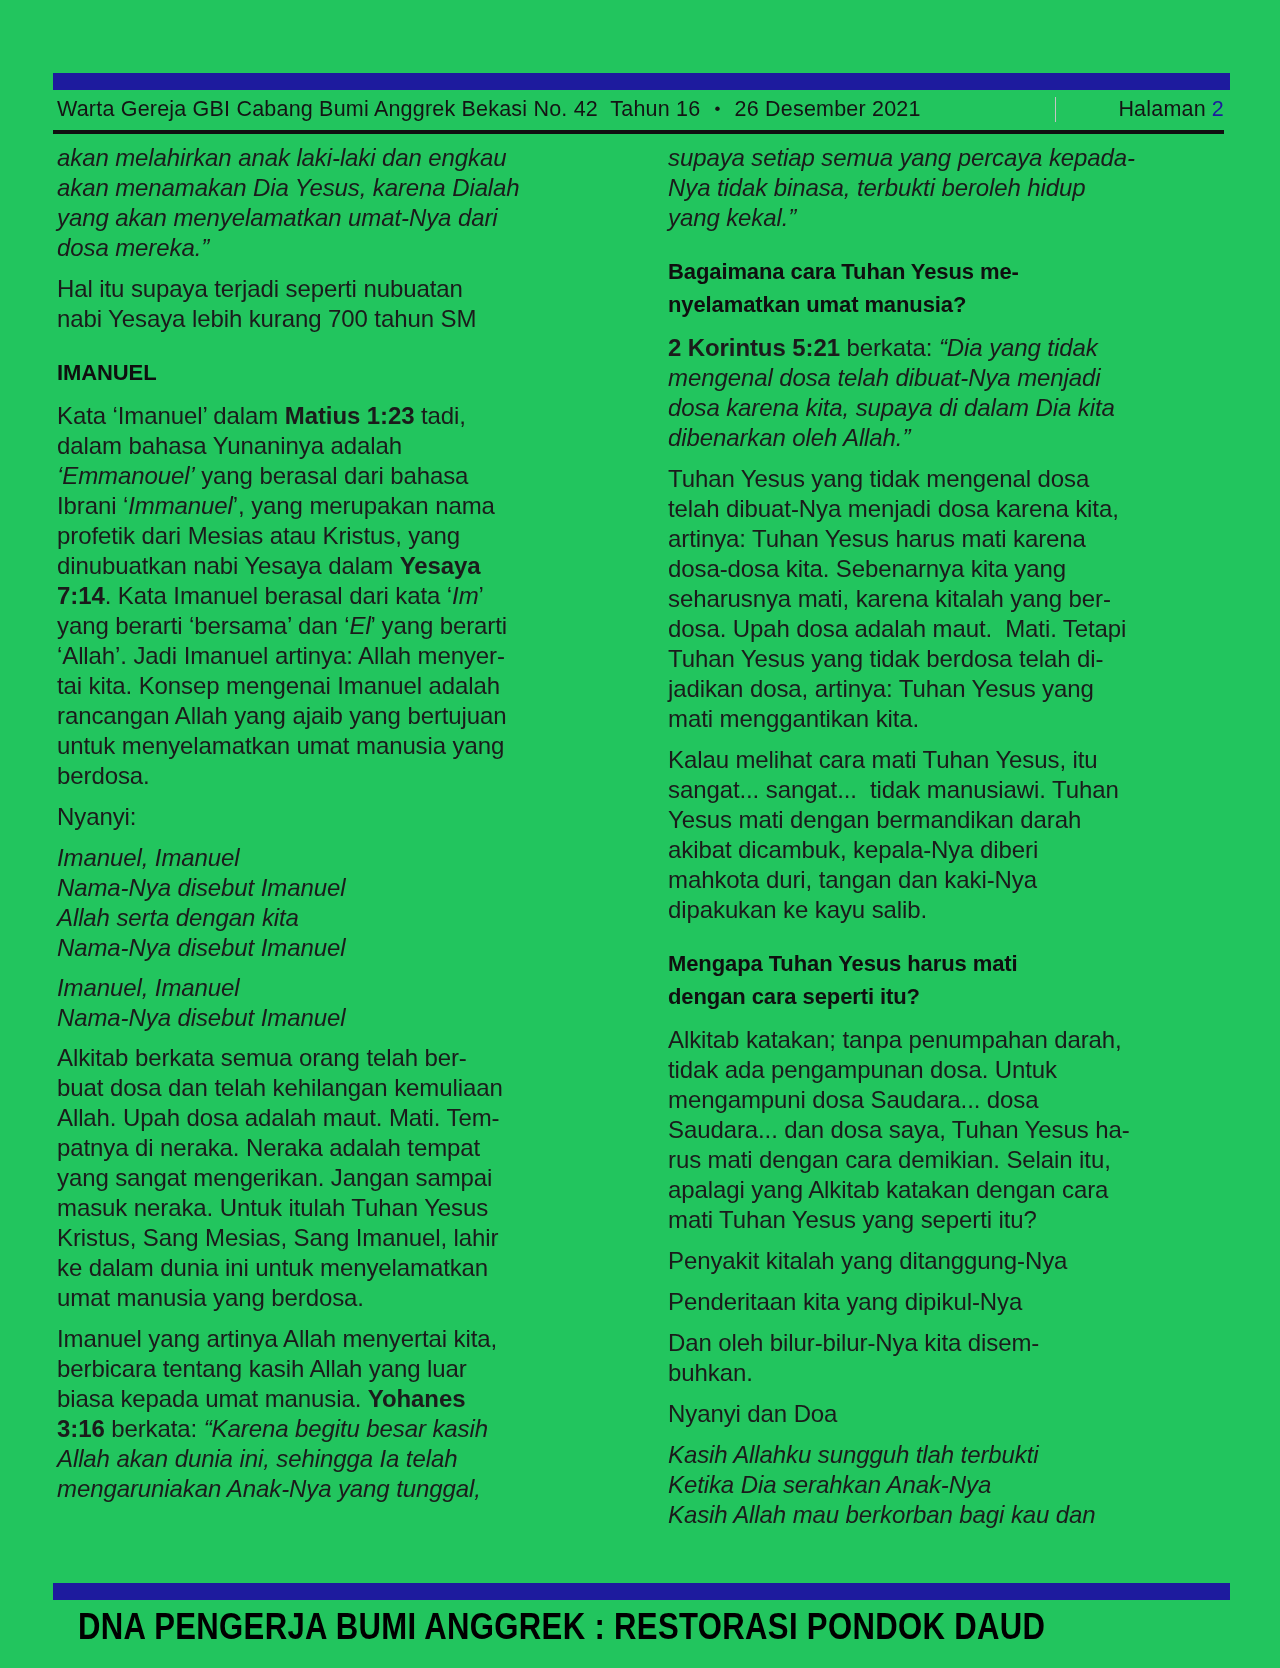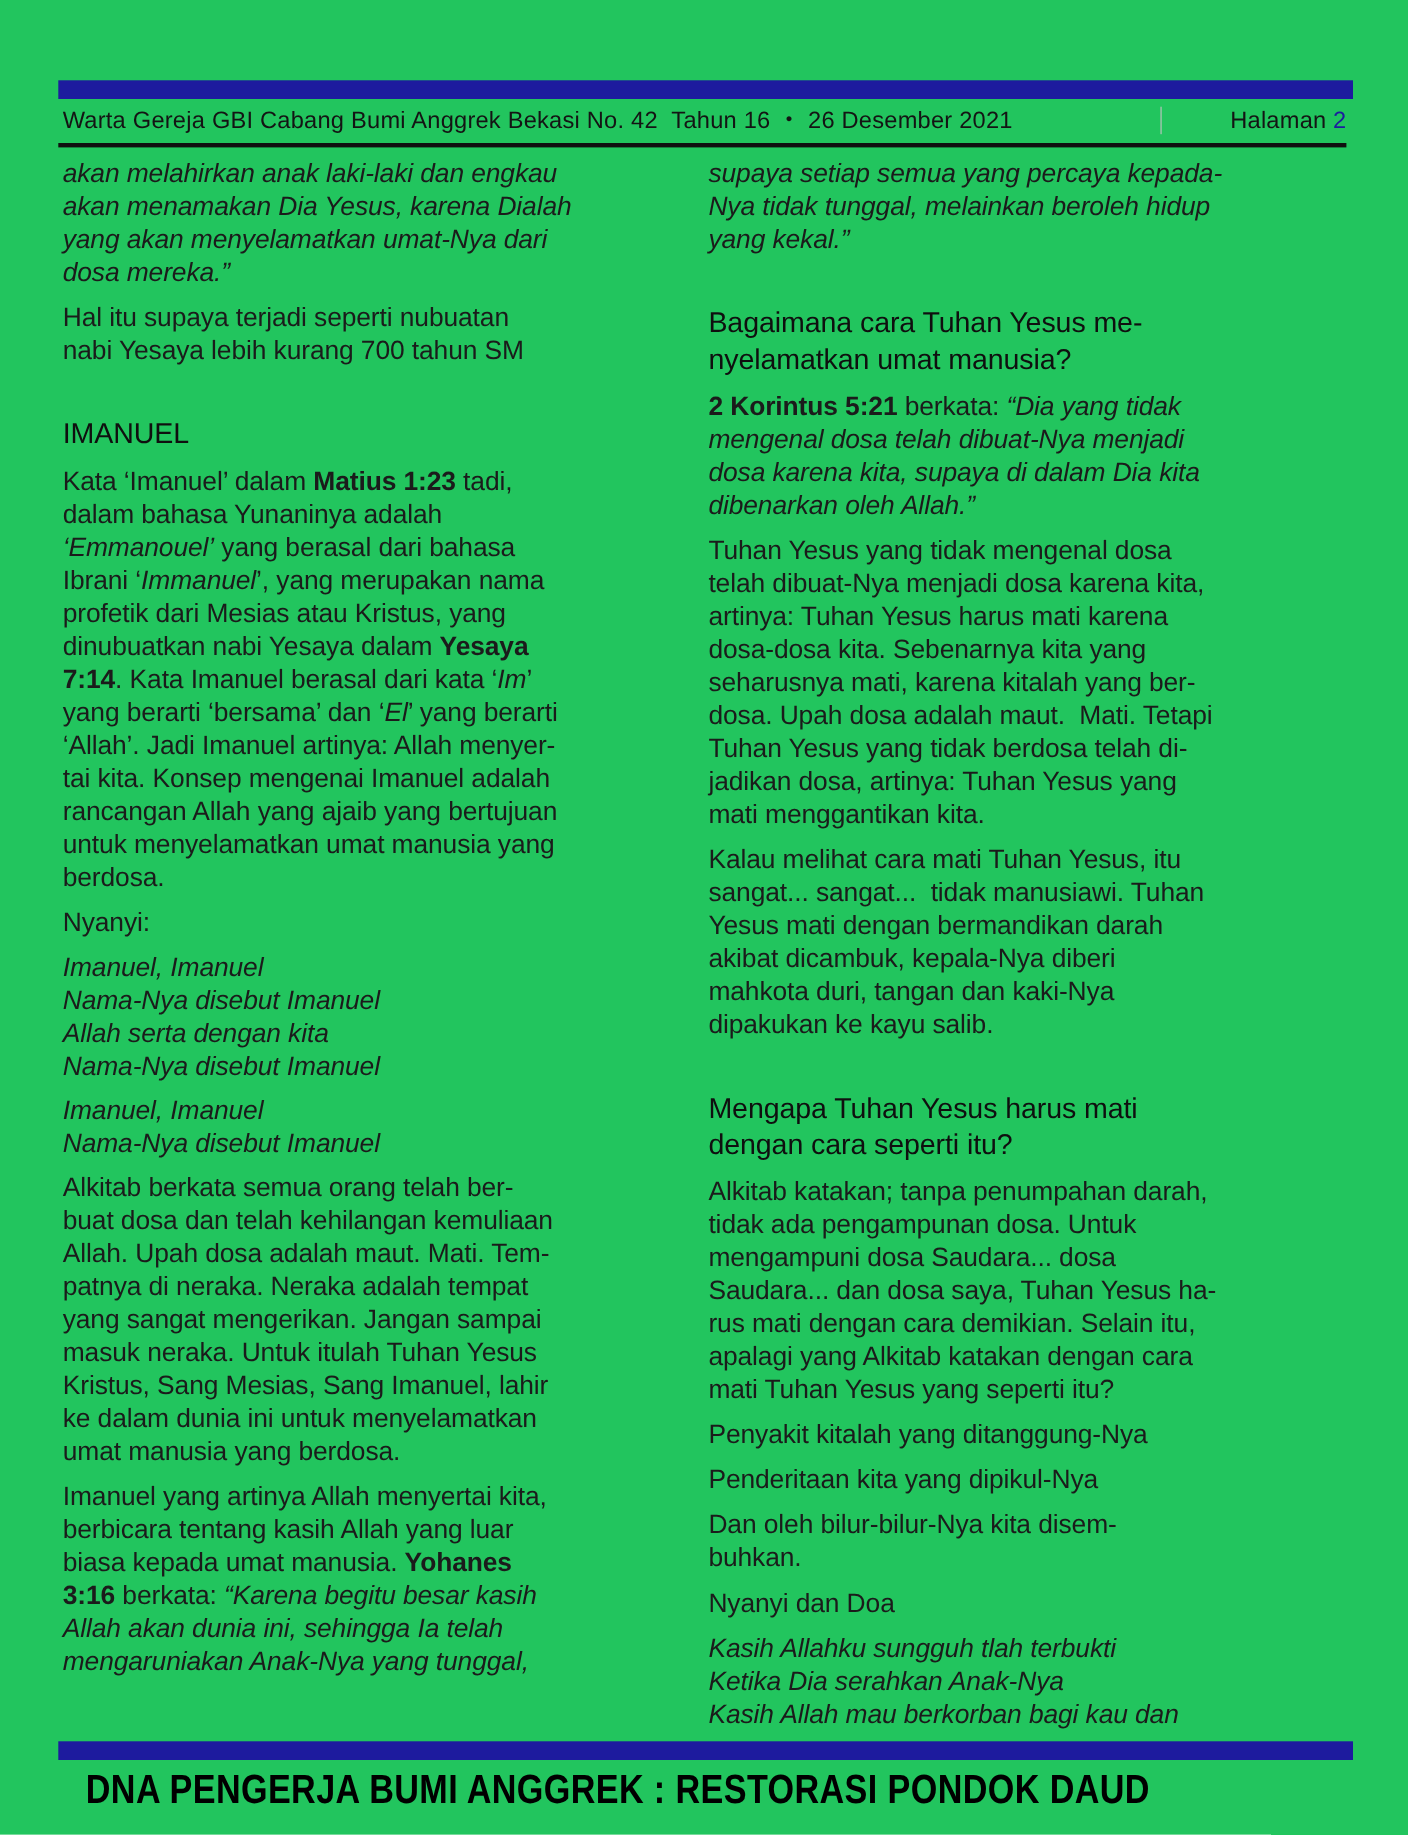--- a/index.html
+++ b/index.html
@@ -22,26 +22,26 @@
     display:flex;justify-content:space-between;align-items:baseline;
     font-size:21.5px;color:#141414;letter-spacing:0.2px;
   }
   .header-left .bullet{margin:0 14px;font-size:17px;position:relative;top:-2px;}
   .header-right{border-left:1px solid #c4c4c4;padding-left:62px;}
   .header-right .page-num{color:#1d1b9e;margin-left:6px;}
   .rule{position:absolute;top:130px;left:53px;width:1171px;height:4px;background:#101010;}
   
   .columns{
     position:absolute;top:143px;left:57px;
-    display:flex;gap:44px;
+    display:flex;gap:68px;
   }
   .col{width:543px;font-size:24px;line-height:30px;letter-spacing:-0.1px;}
   .col p{margin:0 0 11px;}
   .col h3.heading{
-    margin:44px 0 12px;font-size:26px;line-height:33px;font-weight:400;color:#0f0f0f;
+    margin:22px 0 12px;font-size:22px;line-height:33px;font-weight:700;color:#0f0f0f;
   }
   .col .verse{font-style:italic;margin-bottom:10px;}
   .i{font-style:italic;}
   .b{font-weight:700;margin-top:44px;}
   p.para.i{font-style:italic;}
   
   .footer-text{
     position:absolute;top:1606px;left:78px;
     font-size:37px;font-weight:700;color:#000;
     white-space:nowrap;letter-spacing:0.4px;
@@ -72,21 +72,21 @@
         <p class="para"><span>Hal itu supaya terjadi seperti nubuatan</span><br><span>nabi Yesaya lebih kurang 700 tahun SM</span><br></p>
         <h3 class="heading"><span>IMANUEL</span></h3>
         <p class="para"><span>Kata ‘Imanuel’ dalam </span><span class="b">Matius 1:23</span><span> tadi,</span><br><span>dalam bahasa Yunaninya adalah</span><br><span class="i">‘Emmanouel’</span><span> yang berasal dari bahasa</span><br><span>Ibrani ‘</span><span class="i">Immanuel</span><span>’, yang merupakan nama</span><br><span>profetik dari Mesias atau Kristus, yang</span><br><span>dinubuatkan nabi Yesaya dalam </span><span class="b">Yesaya</span><br><span class="b">7:14</span><span>. Kata Imanuel berasal dari kata ‘</span><span class="i">Im</span><span>’</span><br><span>yang berarti ‘bersama’ dan ‘</span><span class="i">El</span><span>’ yang berarti</span><br><span>‘Allah’. Jadi Imanuel artinya: Allah menyer-</span><br><span>tai kita. Konsep mengenai Imanuel adalah</span><br><span>rancangan Allah yang ajaib yang bertujuan</span><br><span>untuk menyelamatkan umat manusia yang</span><br><span>berdosa.</span></p>
         <p class="para"><span>Nyanyi:</span></p>
         <p class="verse"><span>Imanuel, Imanuel</span><br><span>Nama-Nya disebut Imanuel</span><br><span>Allah serta dengan kita</span><br><span>Nama-Nya disebut Imanuel</span></p>
         <p class="verse"><span>Imanuel, Imanuel</span><br><span>Nama-Nya disebut Imanuel</span></p>
         <p class="para"><span>Alkitab berkata semua orang telah ber-</span><br><span>buat dosa dan telah kehilangan kemuliaan</span><br><span>Allah. Upah dosa adalah maut. Mati. Tem-</span><br><span>patnya di neraka. Neraka adalah tempat</span><br><span>yang sangat mengerikan. Jangan sampai</span><br><span>masuk neraka. Untuk itulah Tuhan Yesus</span><br><span>Kristus, Sang Mesias, Sang Imanuel, lahir</span><br><span>ke dalam dunia ini untuk menyelamatkan</span><br><span>umat manusia yang berdosa.</span></p>
         <p class="para"><span>Imanuel yang artinya Allah menyertai kita,</span><br><span>berbicara tentang kasih Allah yang luar</span><br><span>biasa kepada umat manusia. </span><span class="b">Yohanes</span><br><span class="b">3:16</span><span> berkata: </span><span class="i">“Karena begitu besar kasih</span><br><span class="i">Allah akan dunia ini, sehingga Ia telah</span><br><span class="i">mengaruniakan Anak-Nya yang tunggal,</span></p>
       </section>
     <section class="col" id="right-col">
-        <p class="para i"><span>supaya setiap semua yang percaya kepada-</span><br><span>Nya tidak tunggal, melainkan beroleh hidup</span><br><span>yang kekal.”</span></p>
+        <p class="para i"><span>supaya setiap semua yang percaya kepada-</span><br><span>Nya tidak binasa, terbukti beroleh hidup</span><br><span>yang kekal.”</span></p>
         <h3 class="heading"><span>Bagaimana cara Tuhan Yesus me-</span><br><span>nyelamatkan umat manusia?</span></h3>
         <p class="para"><span class="b">2 Korintus 5:21</span><span> berkata: </span><span class="i">“Dia yang tidak</span><br><span class="i">mengenal dosa telah dibuat-Nya menjadi</span><br><span class="i">dosa karena kita, supaya di dalam Dia kita</span><br><span class="i">dibenarkan oleh Allah.”</span></p>
         <p class="para"><span>Tuhan Yesus yang tidak mengenal dosa</span><br><span>telah dibuat-Nya menjadi dosa karena kita,</span><br><span>artinya: Tuhan Yesus harus mati karena</span><br><span>dosa-dosa kita. Sebenarnya kita yang</span><br><span>seharusnya mati, karena kitalah yang ber-</span><br><span>dosa. Upah dosa adalah maut.&nbsp; Mati. Tetapi</span><br><span>Tuhan Yesus yang tidak berdosa telah di-</span><br><span>jadikan dosa, artinya: Tuhan Yesus yang</span><br><span>mati menggantikan kita.</span></p>
         <p class="para"><span>Kalau melihat cara mati Tuhan Yesus, itu</span><br><span>sangat... sangat...&nbsp; tidak manusiawi. Tuhan</span><br><span>Yesus mati dengan bermandikan darah</span><br><span>akibat dicambuk, kepala-Nya diberi</span><br><span>mahkota duri, tangan dan kaki-Nya</span><br><span>dipakukan ke kayu salib.</span></p>
         <h3 class="heading"><span>Mengapa Tuhan Yesus harus mati</span><br><span>dengan cara seperti itu?</span></h3>
         <p class="para"><span>Alkitab katakan; tanpa penumpahan darah,</span><br><span>tidak ada pengampunan dosa. Untuk</span><br><span>mengampuni dosa Saudara... dosa</span><br><span>Saudara... dan dosa saya, Tuhan Yesus ha-</span><br><span>rus mati dengan cara demikian. Selain itu,</span><br><span>apalagi yang Alkitab katakan dengan cara</span><br><span>mati Tuhan Yesus yang seperti itu?</span></p>
         <p class="para"><span>Penyakit kitalah yang ditanggung-Nya</span></p>
         <p class="para"><span>Penderitaan kita yang dipikul-Nya</span></p>
         <p class="para"><span>Dan oleh bilur-bilur-Nya kita disem-</span><br><span>buhkan.</span></p>
         <p class="para"><span>Nyanyi dan Doa</span></p>

